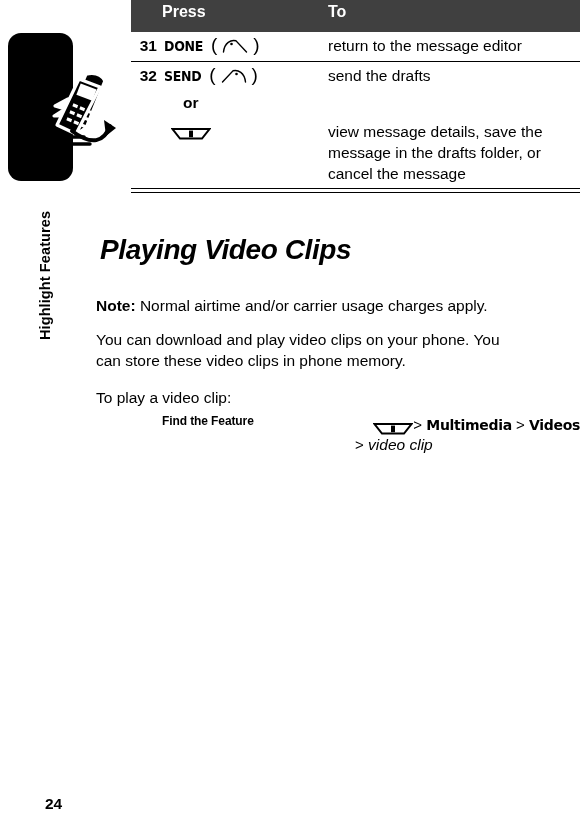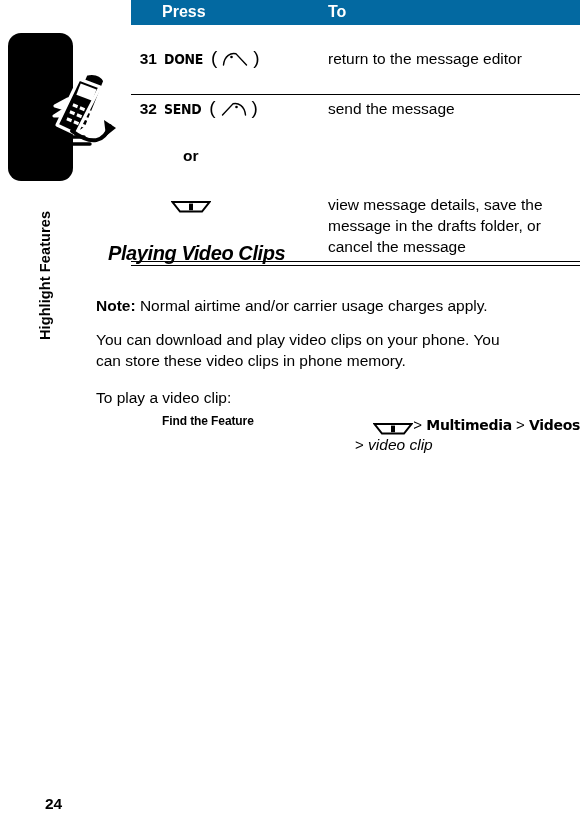--- a/index.html
+++ b/index.html
@@ -58,23 +58,23 @@
   }
 
   
   #press-table {
     position: absolute;
     left: 35px;
     top: 0;
     width: 449px;
   }
   .tbl-header {
-    background: #0369a1;
+    background: #404040;
     color: #ffffff;
-    height: 25px;
+    height: 32px;
     position: relative;
   }
   .tbl-header .h-press {
     position: absolute;
     left: 31px;
     top: 3px;
     font-size: 16px;
     font-weight: bold;
   }
   .tbl-header .h-to {
@@ -82,21 +82,20 @@
     left: 197px;
     top: 3px;
     font-size: 16px;
     font-weight: bold;
   }
 
   .row {
     position: relative;
     border-top: 1.3px solid #000000;
     min-height: 26px;
-    margin-top: 20px;
   }
   .row.no-rule { border-top: none; }
 
   .cell-num {
     position: absolute;
     left: 0px;
     top: 5px;
     width: 26px;
     text-align: right;
     font-size: 15.5px;
@@ -145,22 +144,22 @@
     border-top: 1.3px solid #000000;
     height: 3px;
     border-bottom: 1.3px solid #000000;
   }
 
   
   h1#section-title {
     position: absolute;
     left: 0px;
     top: 230px;
-    margin: 12px;
-    font-size: 20px;
+    margin: 4px;
+    font-size: 28px;
     font-weight: bold;
     font-style: italic;
     letter-spacing: -0.4px;
   }
   .para {
     position: absolute;
     left: 0px;
     width: 484px;
     font-size: 15.5px;
     line-height: 21.5px;
@@ -292,21 +291,21 @@
         <span class="key-label">SEND</span>
         <span class="paren">(</span>
         <span class="softkey">
           <svg viewBox="0 0 26 15" width="26" height="15" aria-hidden="true">
             <path d="M1.5 14 L12 2.8 C17 1.5 23.5 4.5 24.5 14" fill="none" stroke="#000000" stroke-width="1.4" stroke-linecap="round"></path>
             <circle cx="15.5" cy="6" r="1.3" fill="#000000"></circle>
           </svg>
         </span>
         <span class="paren">)</span>
       </span>
-      <span class="cell-to">send the message</span>
+      <span class="cell-to">send the drafts</span>
     </div>
 
     <div class="row no-rule" style="height:26px;">
       <span class="or-line">or</span>
     </div>
 
     <div class="row no-rule" style="height:70px;">
       <span class="cell-press" style="left:40px; top:8px;">
         <span class="menukey">
           <svg viewBox="0 0 40 15" width="40" height="15" aria-hidden="true">

